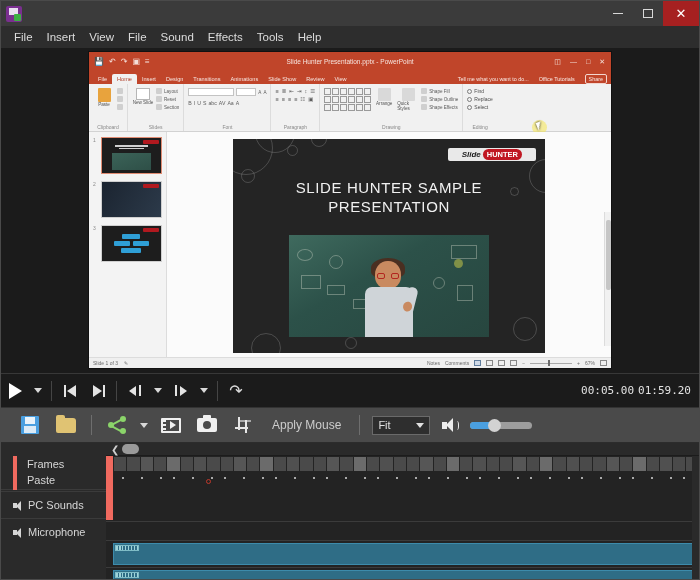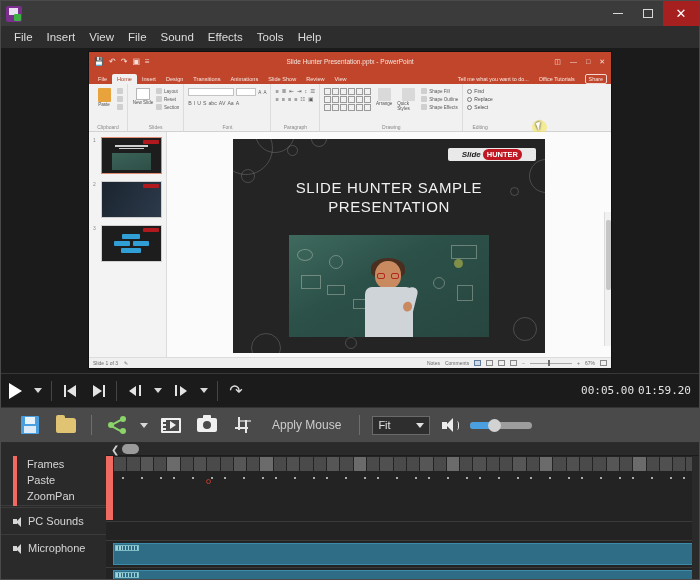--- a/index.html
+++ b/index.html
@@ -895,21 +895,20 @@
     </div>
   </div>
 
   <div class="tl">
     <div class="tl-labels">
       <div class="tl-scrollhdr"></div>
       <div style="position:relative;">
         <span class="grp-bar"></span>
         <div class="track-lbl">Frames</div>
         <div class="track-lbl">Paste</div>
-        <div class="track-lbl">ZoomPan</div>
         <div class="sep-line"></div>
       </div>
       <div class="sep-line"></div>
       <div class="track-lbl with-icon" style="height:24px">
         <span class="spk-sm">
             <span class="b"></span>
             <span class="c"></span>
           </span>
         <span>PC Sounds</span>
       </div>

